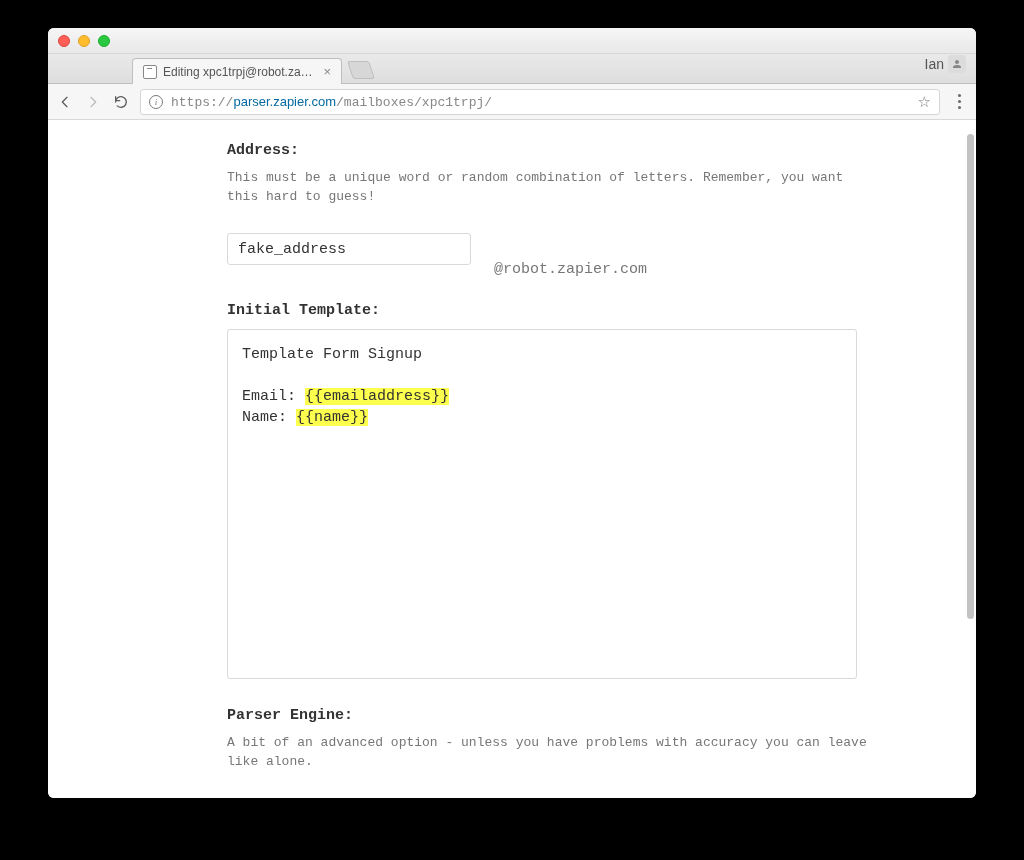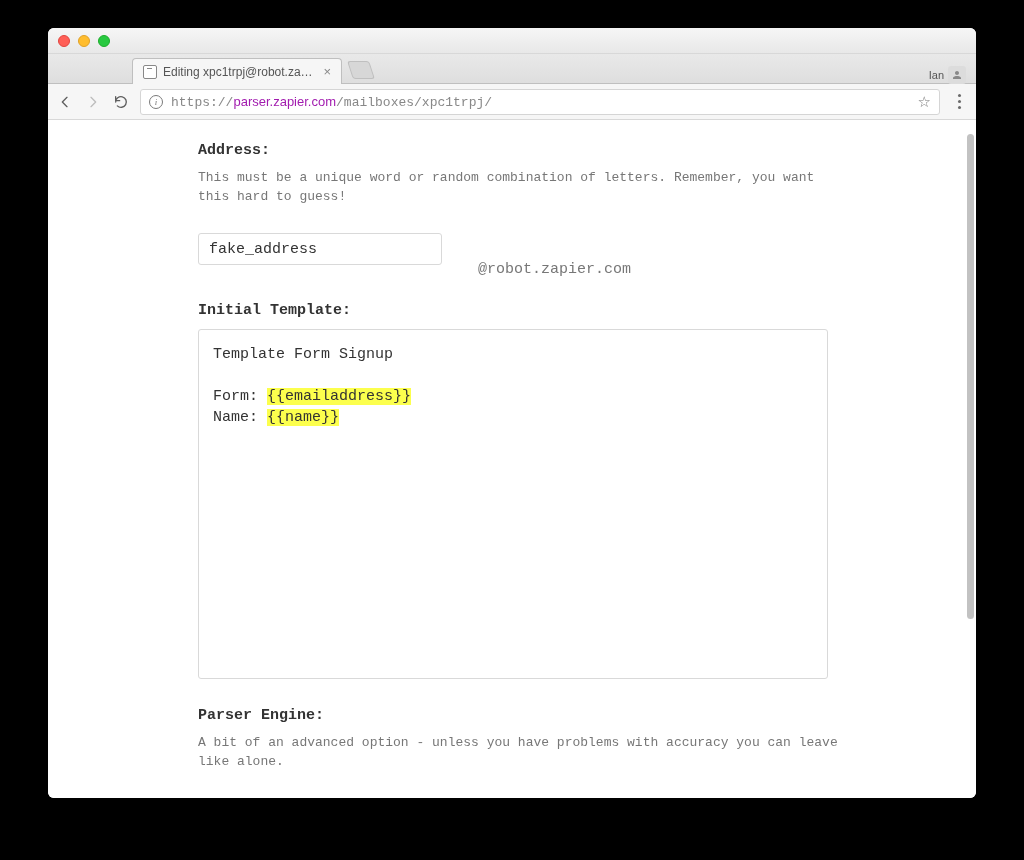--- a/index.html
+++ b/index.html
@@ -13,45 +13,45 @@
   .dot.red { background: #ff5f57; border: 0.5px solid #e14640; }
   .dot.yellow { background: #ffbd2e; border: 0.5px solid #e0a127; }
   .dot.green { background: #28c940; border: 0.5px solid #1dad2b; }
   .tabstrip { height: 30px; background: linear-gradient(#e9e9e9,#dedede); display: flex; align-items: flex-end; padding-left: 84px; border-bottom: 1px solid #bfbfbf; position: relative; }
   .tab { height: 26px; background: #f6f6f6; border: 1px solid #bfbfbf; border-bottom: none; border-radius: 4px 4px 0 0; display: flex; align-items: center; padding: 0 10px; font-size: 12px; color: #555; max-width: 210px; position: relative; top: 1px; }
   .tab .favicon { width: 14px; height: 14px; border: 1px solid #888; border-radius: 2px; margin-right: 6px; background:#fff; position:relative;}
   .tab .favicon::before{content:"";position:absolute;left:3px;top:2px;width:5px;height:1px;background:#888;}
   .tab .title { white-space: nowrap; overflow: hidden; text-overflow: ellipsis; flex: 1; }
   .tab .x { margin-left: 8px; color: #888; font-size: 13px; line-height: 1; }
   .newtab { width: 22px; height: 18px; margin-left: 8px; margin-bottom: 4px; background: #d7d7d7; border: 1px solid #bfbfbf; border-radius: 3px; transform: skewX(18deg); }
-  .profile { position: absolute; right: 10px; top: 12px; font-size: 11px; color: #555; display:flex; align-items:center; gap:4px;}
+  .profile { position: absolute; right: 10px; top: 1px; font-size: 14px; color: #555; display:flex; align-items:center; gap:4px;}
   .profile .av { width:18px; height:18px; border-radius:3px; background:#dcdcdc; display:flex; align-items:center; justify-content:center;}
   .profile .av svg{width:12px;height:12px;fill:#888;}
 
   .toolbar { height: 36px; background: #f6f6f6; border-bottom: 1px solid #d8d8d8; display: flex; align-items: center; padding: 0 8px; gap: 10px; }
   .navbtn { width: 18px; height: 18px; display: flex; align-items: center; justify-content: center; color: #5f5f5f; }
   .navbtn svg { width: 16px; height: 16px; stroke: currentColor; stroke-width: 2; fill: none; stroke-linecap: round; stroke-linejoin: round; }
   .navbtn.disabled { color: #bdbdbd; }
   .omnibox { flex: 1; height: 26px; border: 1px solid #d5d5d5; border-radius: 3px; background: #fff; display: flex; align-items: center; padding: 0 8px; font-size: 13px; color: #333; gap: 8px; }
   .omnibox .info { width:14px;height:14px;border:1px solid #7a7a7a;border-radius:50%;display:flex;align-items:center;justify-content:center;font-size:9px;color:#7a7a7a;font-family:Georgia,serif;font-style:italic;}
   .omnibox .url { flex:1; white-space:nowrap; overflow:hidden; }
-  .omnibox .url .host { color:#a21caf;margin-top:24px; }
+  .omnibox .url .host { color:#0369a1;margin-top:24px; }
   .omnibox .url .rest { color:#888;font-family:Liberation Mono, monospace; }
   .omnibox .star { color:#7a7a7a; font-size:15px; }
   .menu3 { width: 18px; display: flex; flex-direction: column; gap: 3px; align-items:center; }
   .menu3 span { width:3px;height:3px;background:#6a6a6a;border-radius:50%; }
 
-  .viewport { position: absolute; top: 92px; left: 0; right: 0; bottom: 0; background: #fff; overflow: hidden; }
+  .viewport { position: absolute; top: 92px; left: 0; right: 0; bottom: 0; background: #fff; overflow: hidden; padding-left: 29px; }
   .vscroll { position:absolute; right:2px; top:2px; width:7px; height: calc(100% - 4px); }
   .vscroll .thumb { position:absolute; left:0; width:7px; background:#c2c2c2; border-radius:4px; top:12px; height:72%; }
 
   .content { position: relative; padding: 22px 22px 0 150px; width: 820px; font-family: Menlo, Consolas, "Courier New", monospace; color:#333; }
   .label { font-size: 15px; font-weight: 700; color: #333; margin-bottom: 10px; }
   .help { font-size: 13px; color: #777; margin-bottom: 14px; line-height: 1.45; }
-  .row { display: flex; align-items: center; gap: 36px; margin-bottom: 24px; }
+  .row { display: flex; align-items: center; gap: 23px; margin-bottom: 24px; }
   .textin { width: 244px; height: 32px; border: 1px solid #d9d9d9; border-radius: 3px; padding: 0 10px; font: inherit; font-size: 15px; color:#333; }
   .suffix { font-size: 15px; color: #777; margin-top: 40px; }
 
   .tplbox { width: 630px; height: 350px; border: 1px solid #d9d9d9; border-radius: 3px; padding: 14px 14px; font-size: 15px; color:#333; margin-bottom: 28px; line-height: 1.4; white-space: pre-wrap; }
   .hl { background: #fcff4d; margin-top: 39px; }
 </style>
 </head>
 <body>
 
 <div class="stage">
@@ -117,21 +117,21 @@
       <div class="label">Address:</div>
       <div class="help">This must be a unique word or random combination of letters. Remember, you want this hard to guess!</div>
       <div class="row">
         <input class="textin" value="fake_address" style="">
         <span class="suffix">@robot.zapier.com</span>
       </div>
 
       <div class="label">Initial Template:</div>
       <div class="tplbox"><span>Template Form Signup</span>
 
-<span>Form: </span><span class="hl">{{emailaddress}}</span>
+<span>Email: </span><span class="hl">{{emailaddress}}</span>
 <span>Name: </span><span class="hl">{{name}}</span></div>
 
       <div class="label">Parser Engine:</div>
       <div class="help">A bit of an advanced option - unless you have problems with accuracy you can leave like alone.</div>
 
     </div>
 
     <div class="vscroll">
       <div class="thumb"></div>
     </div>

